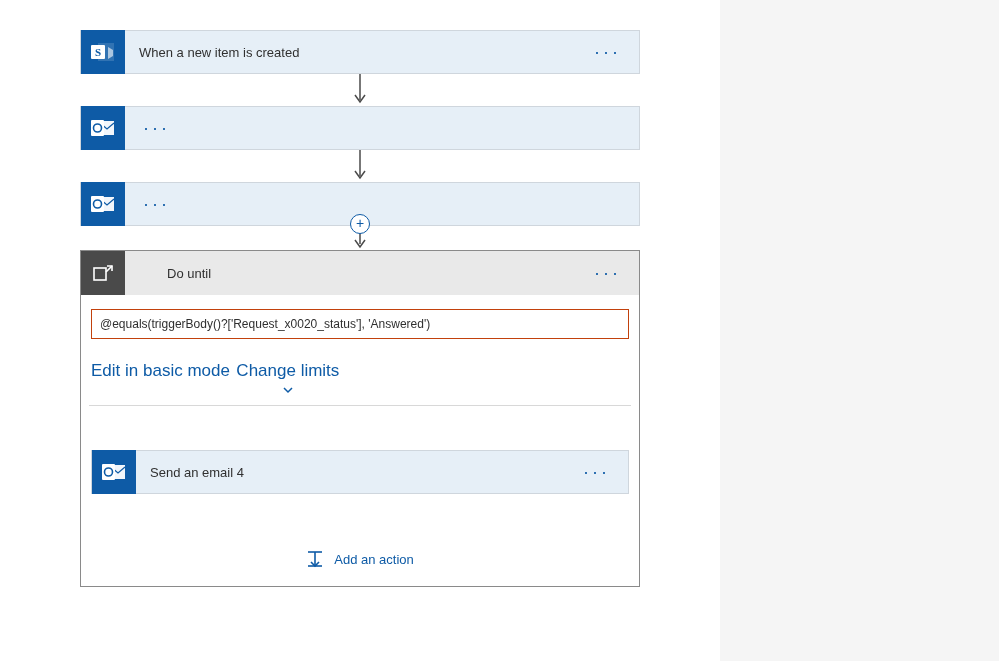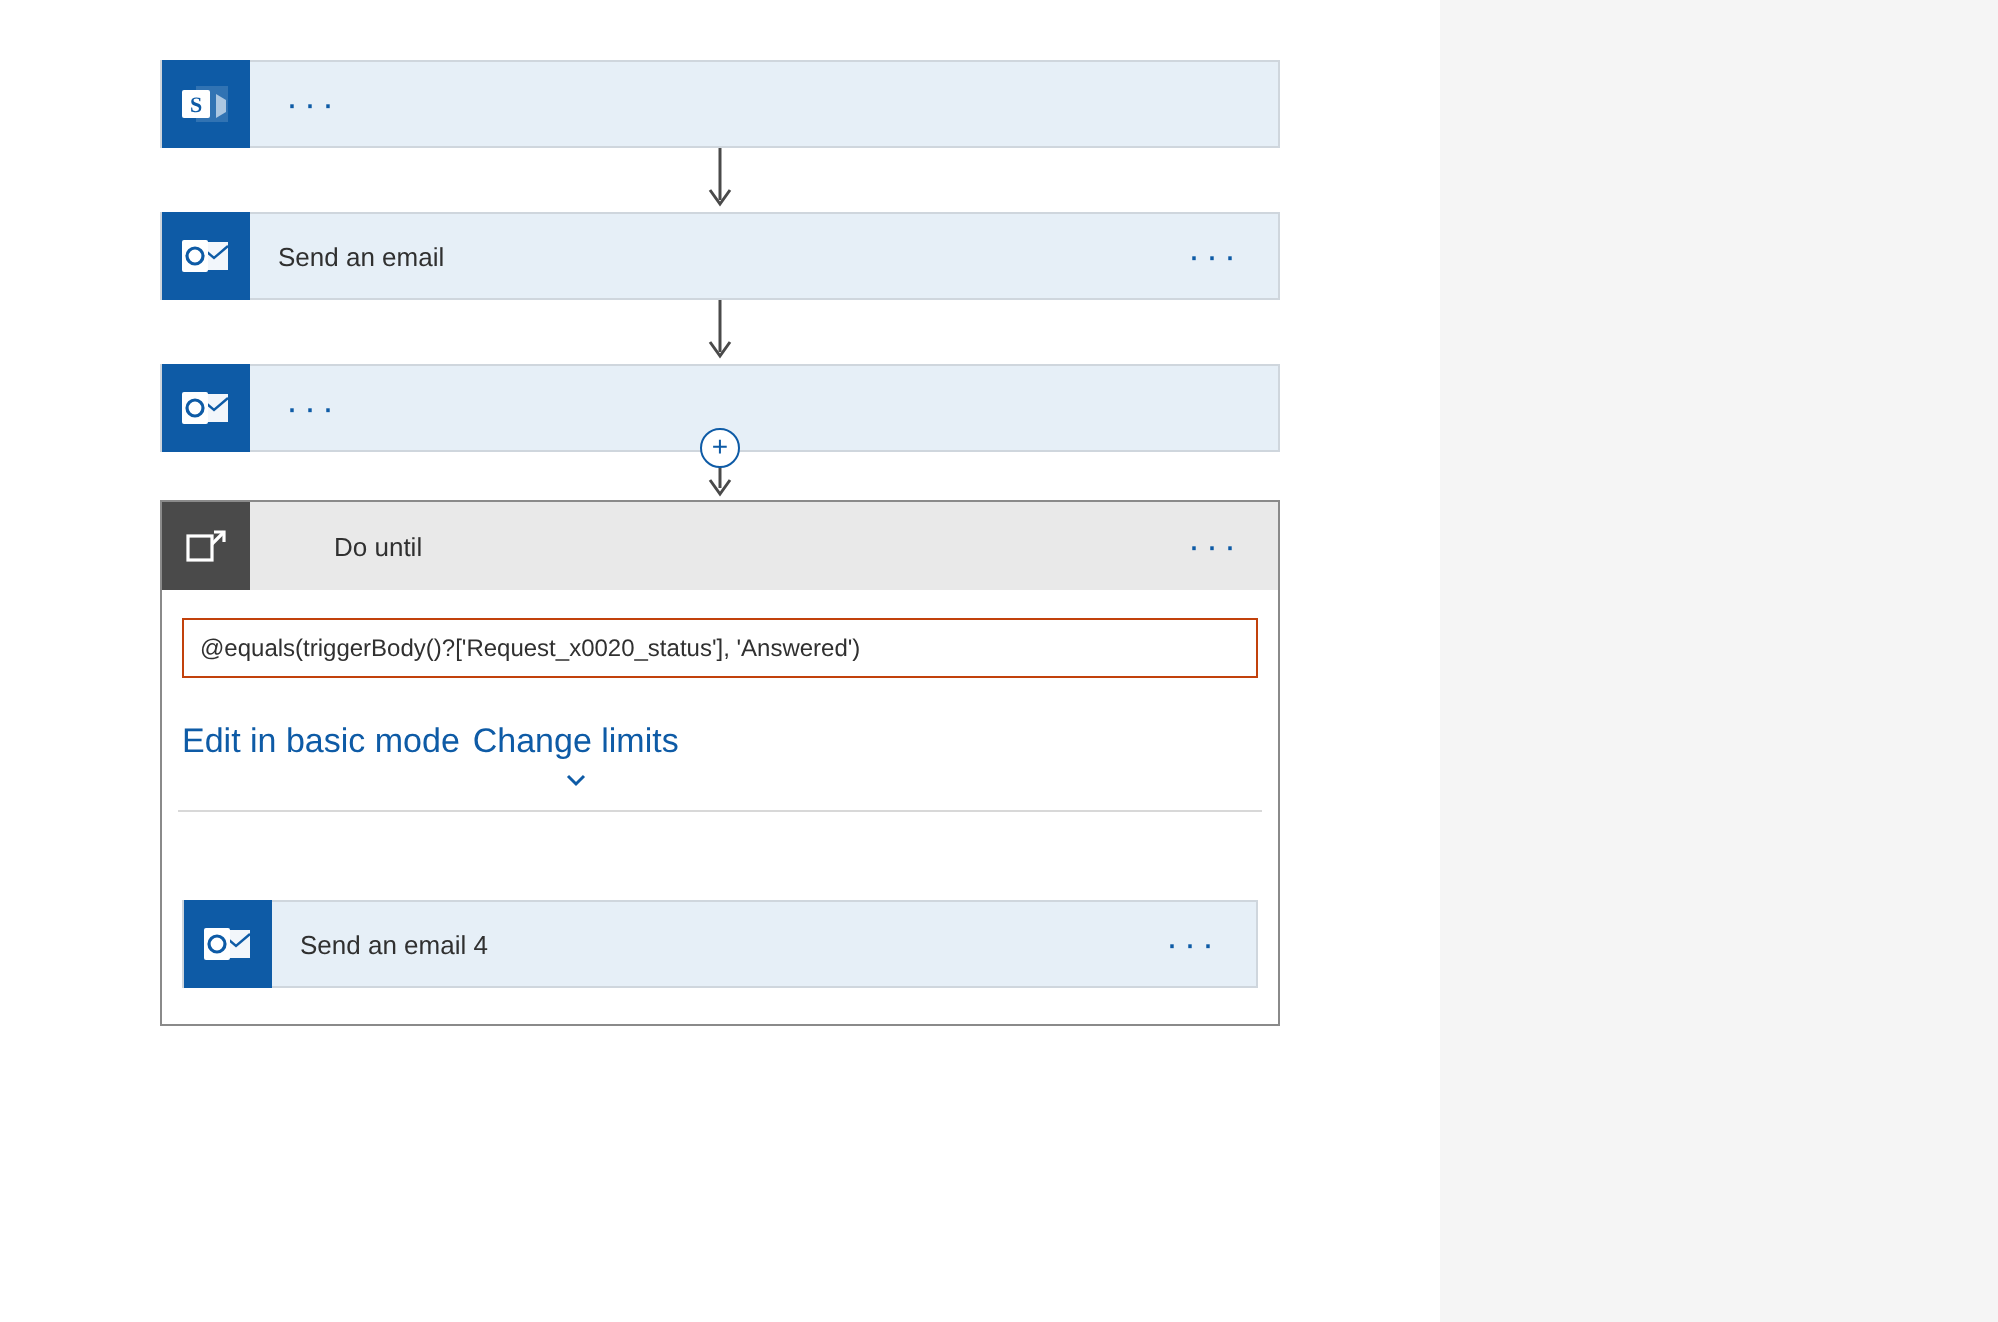--- a/index.html
+++ b/index.html
@@ -209,40 +209,40 @@
 
     <div class="step-card">
       <div class="step-icon">
         <svg viewBox="0 0 24 22">
           <rect x="7" y="2" width="16" height="18" fill="#fff" opacity="0.15"></rect>
           <rect x="0" y="4" width="14" height="14" rx="1" fill="#fff"></rect>
           <text x="7" y="15" font-size="11" font-family="Segoe UI" font-weight="600" fill="#0e5ba6" text-anchor="middle">S</text>
           <path d="M17 6 L22 9 L22 15 L17 18 Z" fill="#fff" opacity="0.6"></path>
         </svg>
       </div>
+      <div class="step-title">When a new item is created</div>
       <div class="step-menu">···</div>
     </div>
 
     <div class="arrow-wrap">
       <svg class="arrow-svg" viewBox="0 0 14 32">
           <line x1="7" y1="0" x2="7" y2="26"></line>
           <polyline points="2,21 7,28 12,21"></polyline>
         </svg>
     </div>
 
     <div class="step-card">
       <div class="step-icon">
         <svg viewBox="0 0 24 22">
           <rect x="9" y="4" width="14" height="14" fill="#fff" opacity="0.95"></rect>
           <polyline points="9,6 16,12 23,6" stroke="#0e5ba6" stroke-width="1.2" fill="none"></polyline>
           <rect x="0" y="3" width="13" height="16" rx="1" fill="#fff"></rect>
           <circle cx="6.5" cy="11" r="4" fill="none" stroke="#0e5ba6" stroke-width="1.6"></circle>
         </svg>
       </div>
-      <div class="step-title">Send an email</div>
       <div class="step-menu">···</div>
     </div>
 
     <div class="arrow-wrap">
       <svg class="arrow-svg" viewBox="0 0 14 32">
           <line x1="7" y1="0" x2="7" y2="26"></line>
           <polyline points="2,21 7,28 12,21"></polyline>
         </svg>
     </div>
 
@@ -297,17 +297,28 @@
                 <polyline points="9,6 16,12 23,6" stroke="#0e5ba6" stroke-width="1.2" fill="none"></polyline>
                 <rect x="0" y="3" width="13" height="16" rx="1" fill="#fff"></rect>
                 <circle cx="6.5" cy="11" r="4" fill="none" stroke="#0e5ba6" stroke-width="1.6"></circle>
               </svg>
             </div>
             <div class="step-title">Send an email 4</div>
             <div class="step-menu">···</div>
           </div>
         </div>
 
+        <div class="add-action-row">
+          <button class="add-action">
+            <svg viewBox="0 0 18 18">
+              <line x1="2" y1="2" x2="16" y2="2" stroke-width="1.6"></line>
+              <line x1="2" y1="16" x2="16" y2="16" stroke-width="1.6"></line>
+              <line x1="9" y1="2" x2="9" y2="16" stroke-width="1.6"></line>
+              <polyline points="5,12 9,16 13,12" stroke-width="1.6"></polyline>
+            </svg>
+            <span>Add an action</span>
+          </button>
+        </div>
       </div>
     </div>
 
   </div>
 </div>
 
 </body></html>

